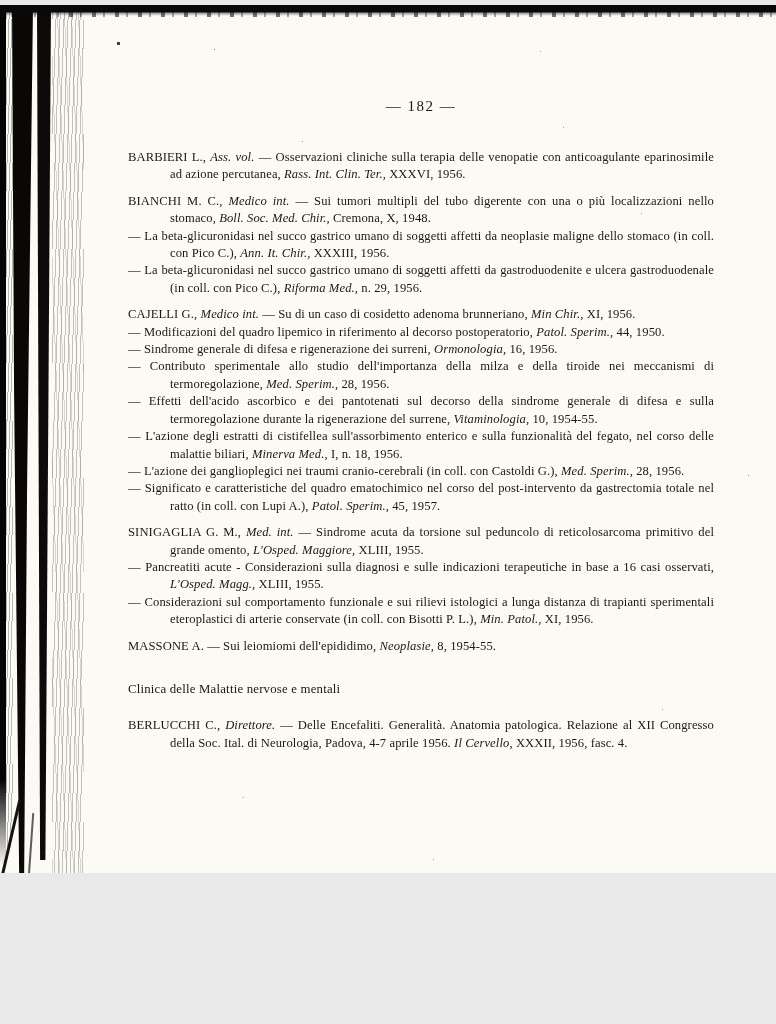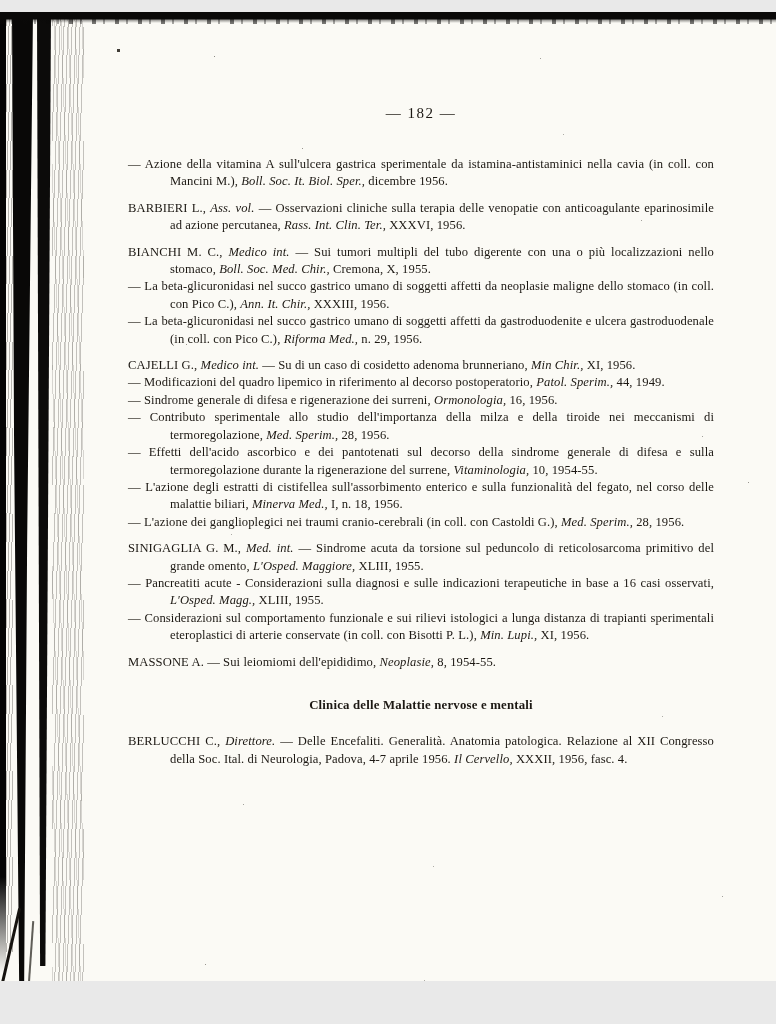--- a/index.html
+++ b/index.html
@@ -4,22 +4,22 @@
 <style>
   :root{
     --paper:#fbfaf5;
     --ink:#1c1813;
     --binding:#0a0908;
   }
   *{box-sizing:border-box;}
   html,body{margin:0;padding:0;background:#e9e9e9;}
   .page{
     position:relative;
-    width:776px;height:969px;
-    margin:12px auto;
+    width:776px;height:868px;
+    margin:5px auto;
     background:var(--paper);
     overflow:hidden;
     font-family:"Liberation Serif","DejaVu Serif",serif;
     color:var(--ink);
   }
   
   .top-edge{
     position:absolute;top:0;left:0;right:0;height:11px;
     background:linear-gradient(to bottom,var(--binding) 0,var(--binding) 7px,rgba(10,9,8,.40) 8px,rgba(10,9,8,0) 11px);
     z-index:5;
@@ -100,22 +100,21 @@
   }
   .entry{
     text-align:justify;
     padding-left:42px;
     text-indent:-42px;
     letter-spacing:.1px;
   }
   .entry.group{margin-top:9px;}
   .entry .it{font-style:italic;}
   .section-heading{
-    font-weight:700;
-    text-align:center;
+    font-weight:400;
     font-size:12.8px;
     margin:26px 0 19px 0;
     letter-spacing:.2px;
   }
 </style>
 </head>
 <body>
 
 <div class="page">
 
@@ -129,34 +128,34 @@
     <div class="streak-col"></div>
     <div class="corner-line"></div>
     <div class="corner-line2"></div>
   </div>
 
   <div class="specks"></div>
 
   <div class="content">
     <div class="page-number">— 182 —</div>
     <div class="entries" id="entries">
-        <div class="entry group"><span>— Azione della vitamina A sull'ulcera gastrica sperimentale da istamina-antistaminici nella cavia (in coll. con Mancini M.), </span><span class="it">Boll. Soc. It. Biol. Sper.,</span><span> dicembre 1956.</span></div>
         <div class="entry group"><span>BARBIERI L., </span><span class="it">Ass. vol.</span><span> — Osservazioni cliniche sulla terapia delle venopatie con anticoagulante eparinosimile ad azione percutanea, </span><span class="it">Rass. Int. Clin. Ter.,</span><span> XXXVI, 1956.</span></div>
-        <div class="entry group"><span>BIANCHI M. C., </span><span class="it">Medico int.</span><span> — Sui tumori multipli del tubo digerente con una o più localizzazioni nello stomaco, </span><span class="it">Boll. Soc. Med. Chir.,</span><span> Cremona, X, 1955.</span></div>
+        <div class="entry group"><span>BIANCHI M. C., </span><span class="it">Medico int.</span><span> — Sui tumori multipli del tubo digerente con una o più localizzazioni nello stomaco, </span><span class="it">Boll. Soc. Med. Chir.,</span><span> Cremona, X, 1948.</span></div>
         <div class="entry"><span>— La beta-glicuronidasi nel succo gastrico umano di soggetti affetti da neoplasie maligne dello stomaco (in coll. con Pico C.), </span><span class="it">Ann. It. Chir.,</span><span> XXXIII, 1956.</span></div>
         <div class="entry"><span>— La beta-glicuronidasi nel succo gastrico umano di soggetti affetti da gastroduodenite e ulcera gastroduodenale (in coll. con Pico C.), </span><span class="it">Riforma Med.,</span><span> n. 29, 1956.</span></div>
         <div class="entry group"><span>CAJELLI G., </span><span class="it">Medico int.</span><span> — Su di un caso di cosidetto adenoma brunneriano, </span><span class="it">Min Chir.,</span><span> XI, 1956.</span></div>
-        <div class="entry"><span>— Modificazioni del quadro lipemico in riferimento al decorso postoperatorio, </span><span class="it">Patol. Sperim.,</span><span> 44, 1949.</span></div>
+        <div class="entry"><span>— Modificazioni del quadro lipemico in riferimento al decorso postoperatorio, </span><span class="it">Patol. Sperim.,</span><span> 44, 1950.</span></div>
         <div class="entry"><span>— Sindrome generale di difesa e rigenerazione dei surreni, </span><span class="it">Ormonologia,</span><span> 16, 1956.</span></div>
         <div class="entry"><span>— Contributo sperimentale allo studio dell'importanza della milza e della tiroide nei meccanismi di termoregolazione, </span><span class="it">Med. Sperim.,</span><span> 28, 1956.</span></div>
         <div class="entry"><span>— Effetti dell'acido ascorbico e dei pantotenati sul decorso della sindrome generale di difesa e sulla termoregolazione durante la rigenerazione del surrene, </span><span class="it">Vitaminologia,</span><span> 10, 1954-55.</span></div>
         <div class="entry"><span>— L'azione degli estratti di cistifellea sull'assorbimento enterico e sulla funzionalità del fegato, nel corso delle malattie biliari, </span><span class="it">Minerva Med.,</span><span> I, n. 18, 1956.</span></div>
         <div class="entry"><span>— L'azione dei ganglioplegici nei traumi cranio-cerebrali (in coll. con Castoldi G.), </span><span class="it">Med. Sperim.,</span><span> 28, 1956.</span></div>
+        <div class="entry"><span>— Significato e caratteristiche del quadro ematochimico nel corso del post-intervento da gastrectomia totale nel ratto (in coll. con Lupi A.), </span><span class="it">Patol. Sperim.,</span><span> 45, 1957.</span></div>
         <div class="entry group"><span>SINIGAGLIA G. M., </span><span class="it">Med. int.</span><span> — Sindrome acuta da torsione sul peduncolo di reticolosarcoma primitivo del grande omento, </span><span class="it">L'Osped. Maggiore,</span><span> XLIII, 1955.</span></div>
         <div class="entry"><span>— Pancreatiti acute - Considerazioni sulla diagnosi e sulle indicazioni terapeutiche in base a 16 casi osservati, </span><span class="it">L'Osped. Magg.,</span><span> XLIII, 1955.</span></div>
-        <div class="entry"><span>— Considerazioni sul comportamento funzionale e sui rilievi istologici a lunga distanza di trapianti sperimentali eteroplastici di arterie conservate (in coll. con Bisotti P. L.), </span><span class="it">Min. Lupi.,</span><span> XI, 1956.</span></div>
+        <div class="entry"><span>— Considerazioni sul comportamento funzionale e sui rilievi istologici a lunga distanza di trapianti sperimentali eteroplastici di arterie conservate (in coll. con Bisotti P. L.), </span><span class="it">Min. Patol.,</span><span> XI, 1956.</span></div>
         <div class="entry group"><span>MASSONE A. — Sui leiomiomi dell'epididimo, </span><span class="it">Neoplasie,</span><span> 8, 1954-55.</span></div>
         <div class="section-heading">Clinica delle Malattie nervose e mentali</div>
         <div class="entry group"><span>BERLUCCHI C., </span><span class="it">Direttore.</span><span> — Delle Encefaliti. Generalità. Anatomia patologica. Relazione al XII Congresso della Soc. Ital. di Neurologia, Padova, 4-7 aprile 1956. </span><span class="it">Il Cervello,</span><span> XXXII, 1956, fasc. 4.</span></div>
       </div>
   </div>
 
 </div>
 
 </body></html>

